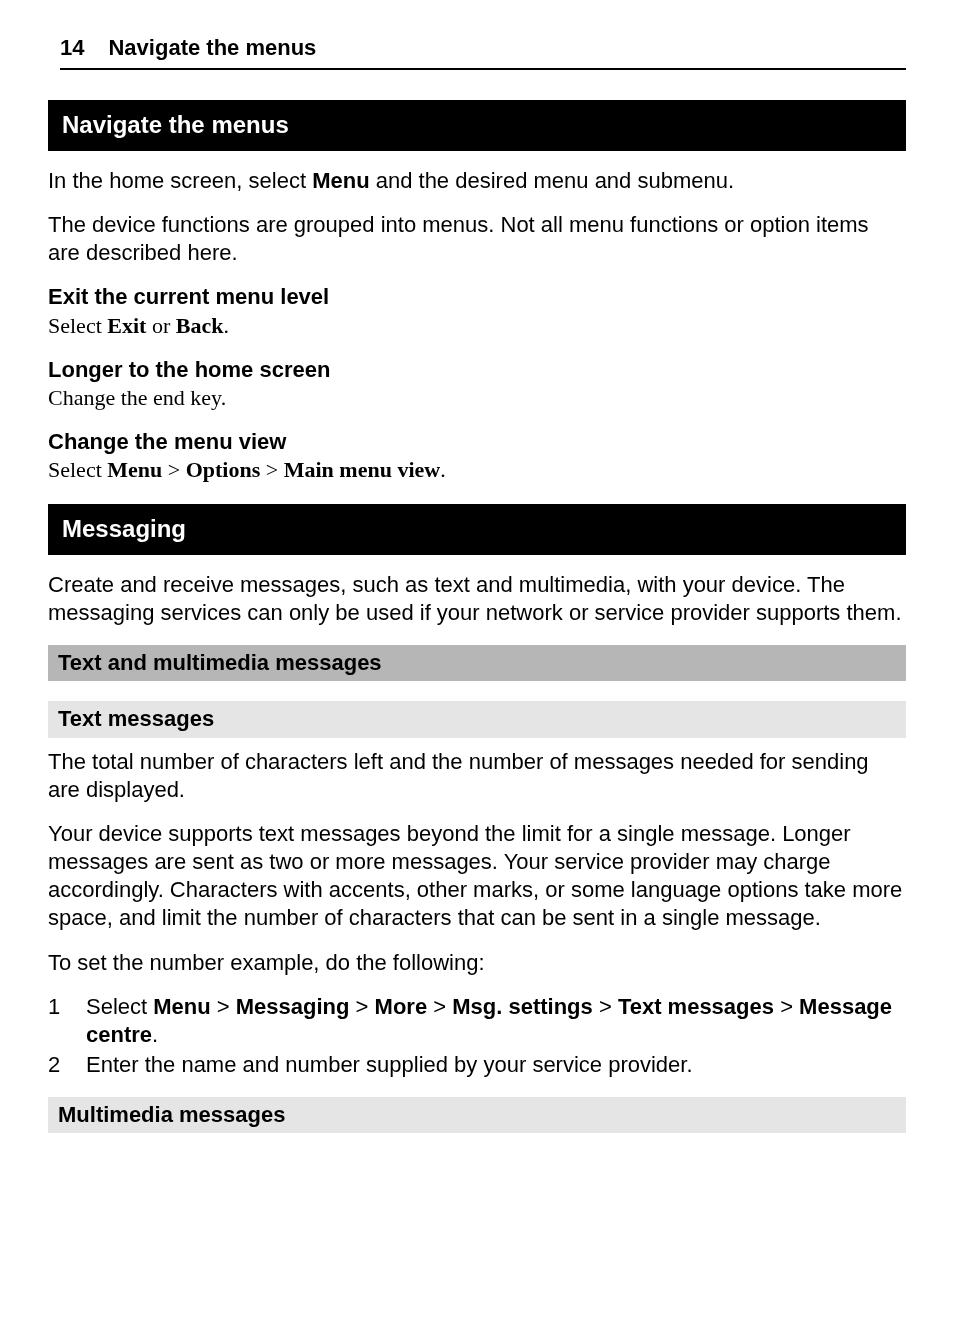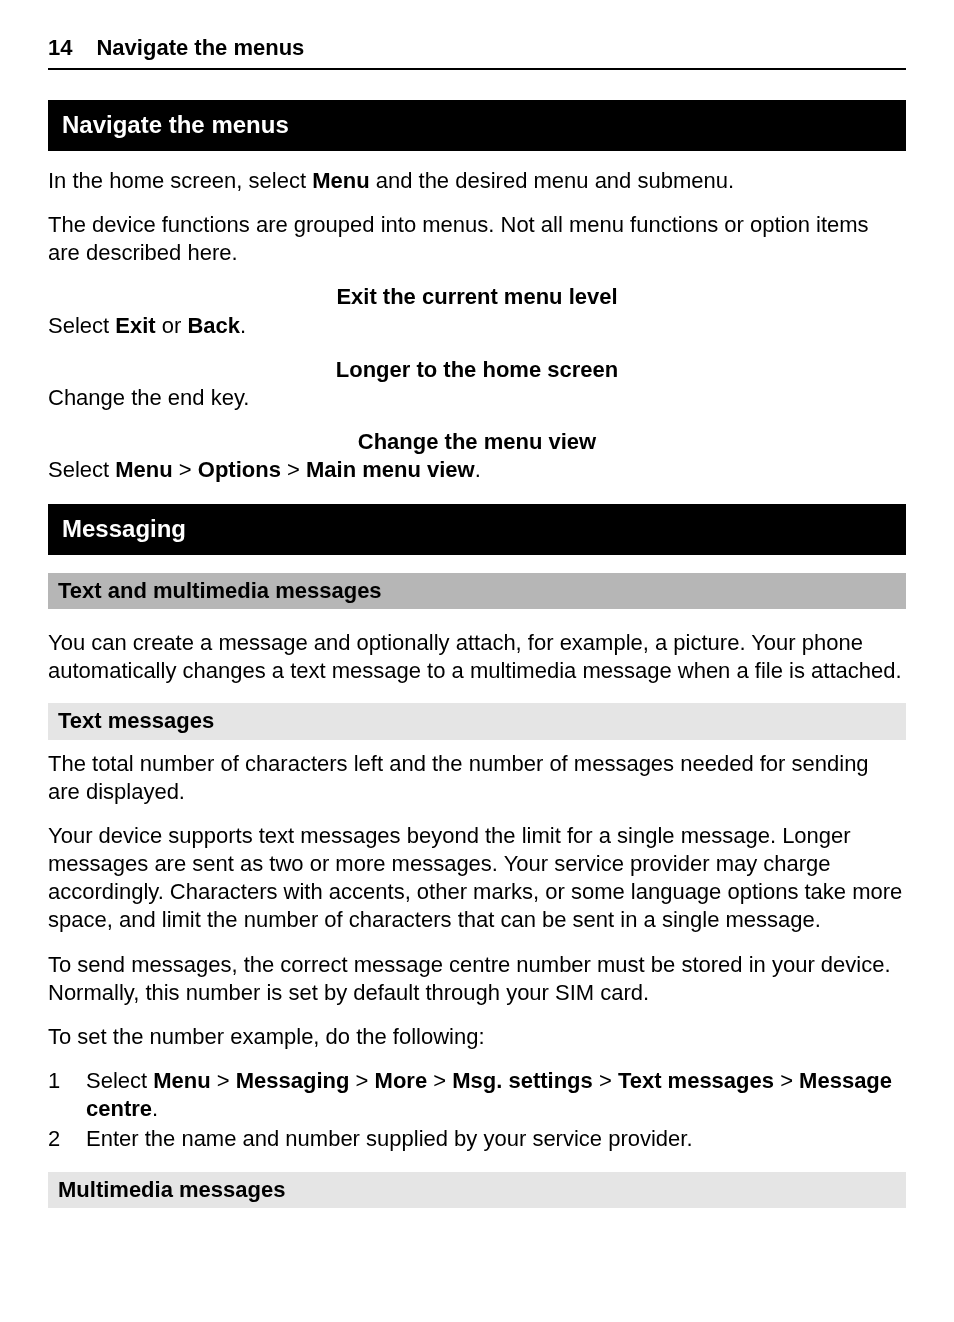--- a/index.html
+++ b/index.html
@@ -19,20 +19,21 @@
   }
   .page-header {
     display: flex;
     align-items: baseline;
     gap: 24px;
     font-weight: 700;
     font-size: 22px;
     border-bottom: 2px solid #000;
     padding-bottom: 6px;
     margin-bottom: 30px;
+    margin-left: 12px;
   }
   .section-title-black {
     background: #000;
     color: #fff;
     font-weight: 700;
     font-size: 24px;
     padding: 10px 14px;
     margin: 20px 0 16px 0;
   }
   .section-title-gray {
@@ -50,24 +51,24 @@
     font-size: 22px;
     padding: 4px 10px;
     margin: 18px 0 8px 0;
   }
   .para {
     margin: 10px 0 16px 0;
   }
   .sub-heading {
     font-weight: 700;
     margin-top: 16px;
-    text-align: center;
   }
   .sub-body {
     margin-bottom: 10px;
+    font-family: Liberation Serif, serif;
   }
   .bold { font-weight: 700; }
   ol.steps {
     list-style: none;
     padding: 0;
     margin: 10px 0 16px 0;
   }
   ol.steps li {
     display: flex;
     gap: 18px;
@@ -105,28 +106,27 @@
   <div class="sub-heading" data-bind="sections.navigate.return_heading">Longer to the home screen</div>
   <div class="sub-body" data-bind="sections.navigate.return_body">Change the end key.</div>
 
   <div class="sub-heading" data-bind="sections.navigate.change_heading">Change the menu view</div>
   <div class="sub-body">
     <span data-bind="sections.navigate.change_pre">Select </span><span class="bold" data-bind="sections.navigate.change_b1">Menu</span><span data-bind="sections.navigate.change_sep1"> &gt; </span><span class="bold" data-bind="sections.navigate.change_b2">Options</span><span data-bind="sections.navigate.change_sep2"> &gt; </span><span class="bold" data-bind="sections.navigate.change_b3">Main menu view</span><span data-bind="sections.navigate.change_post">.</span>
   </div>
 
   <div class="section-title-black" data-bind="sections.messaging.title">Messaging</div>
 
+  <div class="para" data-bind="sections.messaging.intro">Create and receive messages, such as text and multimedia, with your device. The messaging services can only be used if your network or service provider supports them.</div>
 
   <div class="section-title-gray" data-bind="sections.messaging.tmm_title">Text and multimedia messages</div>
-  <div class="para" data-bind="sections.messaging.tmm_body">You can create a message and optionally attach, for example, a picture. Your phone automatically changes a text message to a multimedia message when a file is attached.</div>
 
   <div class="section-title-light" data-bind="sections.messaging.tm_title">Text messages</div>
   <div class="para" data-bind="sections.messaging.tm_p2">The total number of characters left and the number of messages needed for sending are displayed.</div>
   <div class="para" data-bind="sections.messaging.tm_p1">Your device supports text messages beyond the limit for a single message. Longer messages are sent as two or more messages. Your service provider may charge accordingly. Characters with accents, other marks, or some language options take more space, and limit the number of characters that can be sent in a single message.</div>
-  <div class="para" data-bind="sections.messaging.tm_p3">To send messages, the correct message centre number must be stored in your device. Normally, this number is set by default through your SIM card.</div>
   <div class="para" data-bind="sections.messaging.tm_p4">To set the number example, do the following:</div>
 
   <ol class="steps">
     <li>
       <span class="num" data-bind="sections.messaging.step1.num">1</span>
       <span>
         <span data-bind="sections.messaging.step1.pre">Select </span><span class="bold" data-bind="sections.messaging.step1.b1">Menu</span><span data-bind="sections.messaging.step1.s1"> &gt; </span><span class="bold" data-bind="sections.messaging.step1.b2">Messaging</span><span data-bind="sections.messaging.step1.s2"> &gt; </span><span class="bold" data-bind="sections.messaging.step1.b3">More</span><span data-bind="sections.messaging.step1.s3"> &gt; </span><span class="bold" data-bind="sections.messaging.step1.b4">Msg. settings</span><span data-bind="sections.messaging.step1.s4"> &gt; </span><span class="bold" data-bind="sections.messaging.step1.b5">Text messages</span><span data-bind="sections.messaging.step1.s5"> &gt; </span><span class="bold" data-bind="sections.messaging.step1.b6">Message centre</span><span data-bind="sections.messaging.step1.post">.</span>
       </span>
     </li>
     <li>

